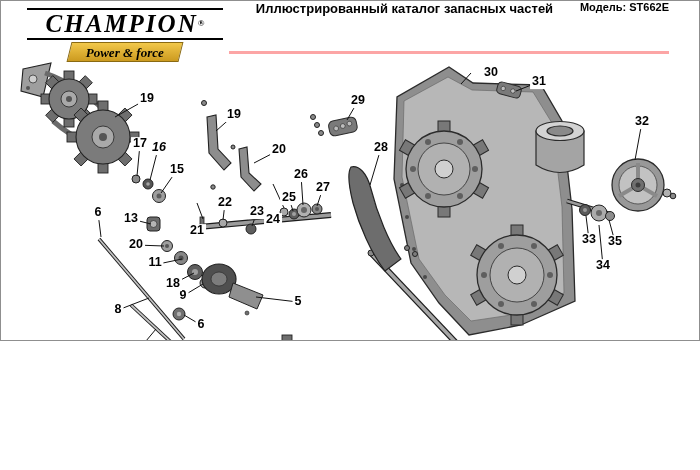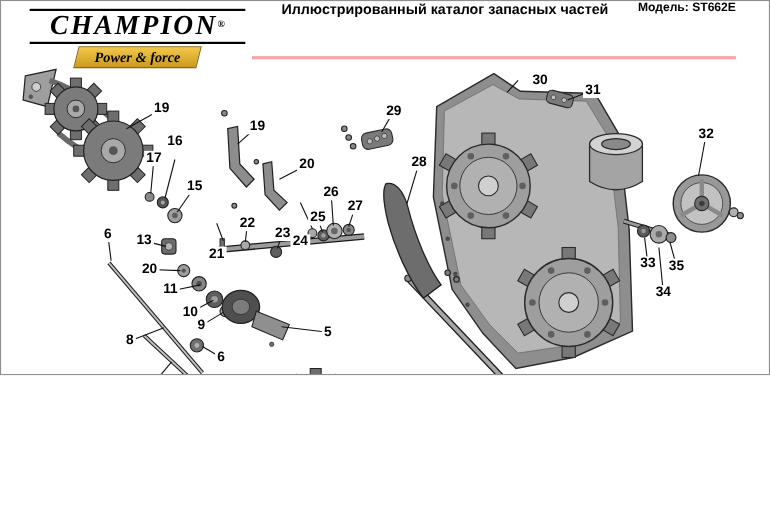--- a/index.html
+++ b/index.html
@@ -350,27 +350,27 @@
     <div id="part-labels">
         <div class="part-label" style="left: 455px; top: 347px;">1</div>
         <div class="part-label" style="left: 390px; top: 363px;">2</div>
         <div class="part-label" style="left: 366px; top: 334px;">3</div>
         <div class="part-label" style="left: 374px; top: 297px;">4</div>
         <div class="part-label" style="left: 297px; top: 245px;">5</div>
         <div class="part-label" style="left: 200px; top: 268px;">6</div>
         <div class="part-label" style="left: 135px; top: 296px;">7</div>
         <div class="part-label" style="left: 117px; top: 253px;">8</div>
         <div class="part-label" style="left: 182px; top: 239px;">9</div>
-        <div class="part-label" style="left: 172px; top: 227px;">10</div>
+        <div class="part-label" style="left: 172px; top: 227px;">18</div>
         <div class="part-label" style="left: 154px; top: 206px;">11</div>
         <div class="part-label" style="left: 135px; top: 188px;">20</div>
         <div class="part-label" style="left: 130px; top: 162px;">13</div>
         <div class="part-label" style="left: 97px; top: 156px;">6</div>
         <div class="part-label" style="left: 176px; top: 113px;">15</div>
-        <div class="part-label" style="left: 158px; top: 72px;">16</div>
+        <div class="part-label" style="left: 158px; top: 91px; font-style: italic;">16</div>
         <div class="part-label" style="left: 139px; top: 87px;">17</div>
         <div class="part-label" style="left: 146px; top: 42px;">19</div>
         <div class="part-label" style="left: 233px; top: 58px;">19</div>
         <div class="part-label" style="left: 278px; top: 93px; text-align: right;">20</div>
         <div class="part-label" style="left: 196px; top: 134px; margin-top: 40px;">21</div>
         <div class="part-label" style="left: 224px; top: 146px;">22</div>
         <div class="part-label" style="left: 256px; top: 155px;">23</div>
         <div class="part-label" style="left: 272px; top: 127px; margin-top: 36px;">24</div>
         <div class="part-label" style="left: 288px; top: 141px;">25</div>
         <div class="part-label" style="left: 300px; top: 118px;">26</div>

